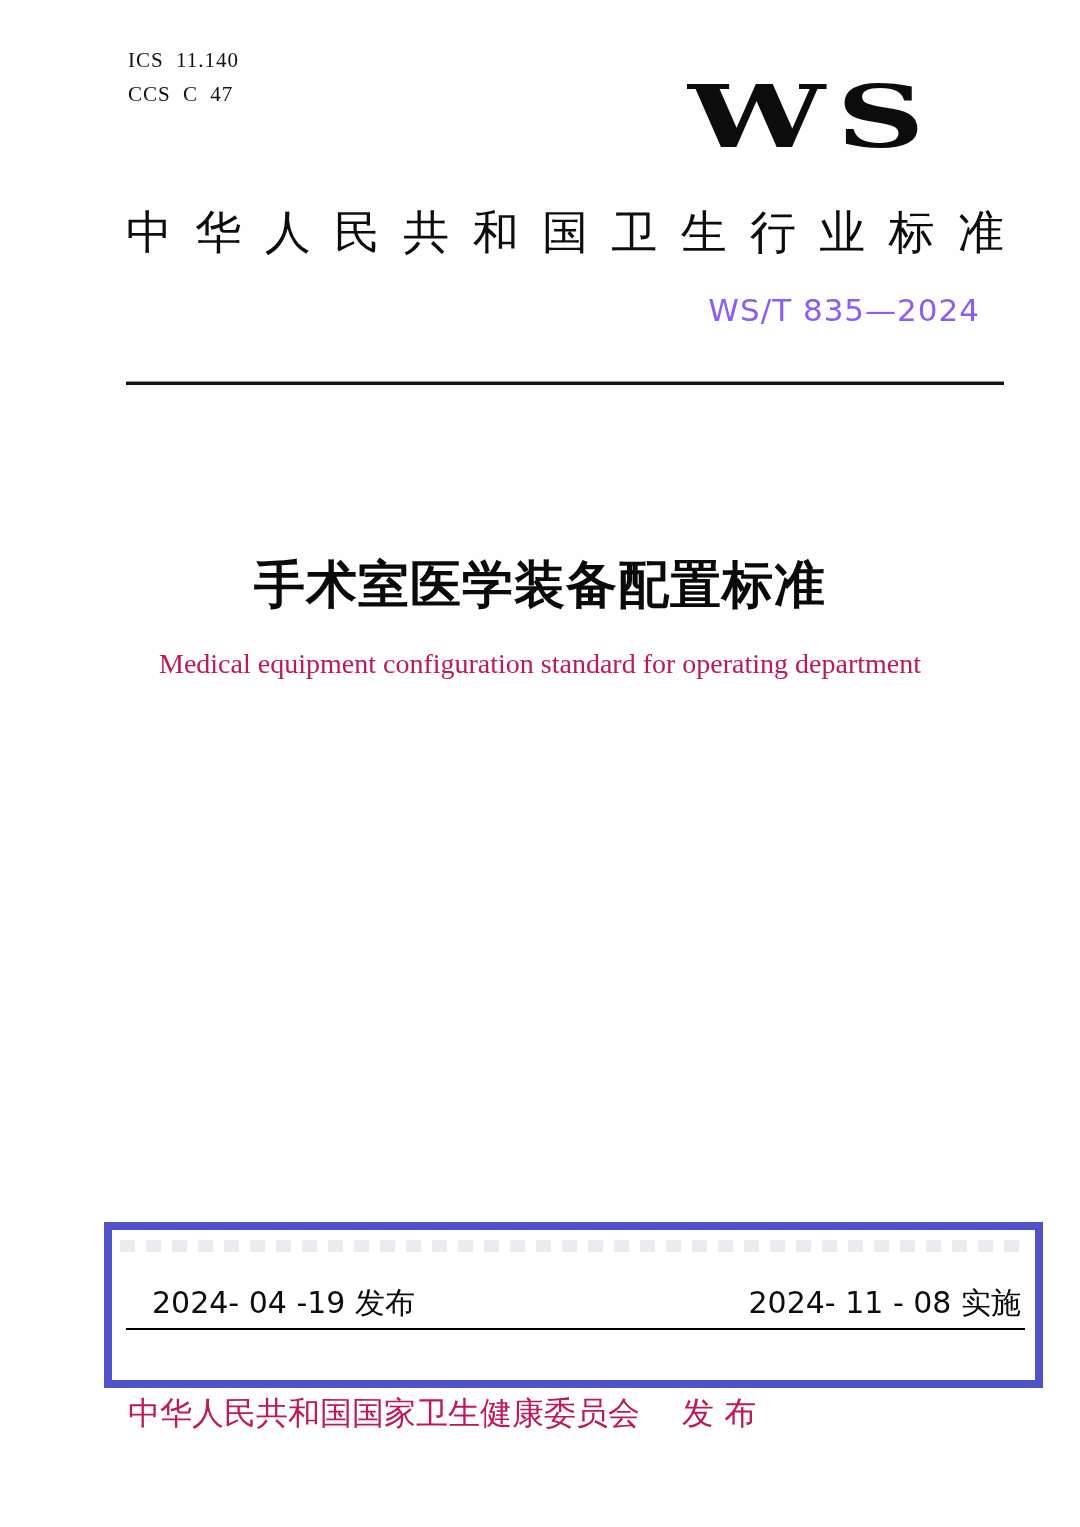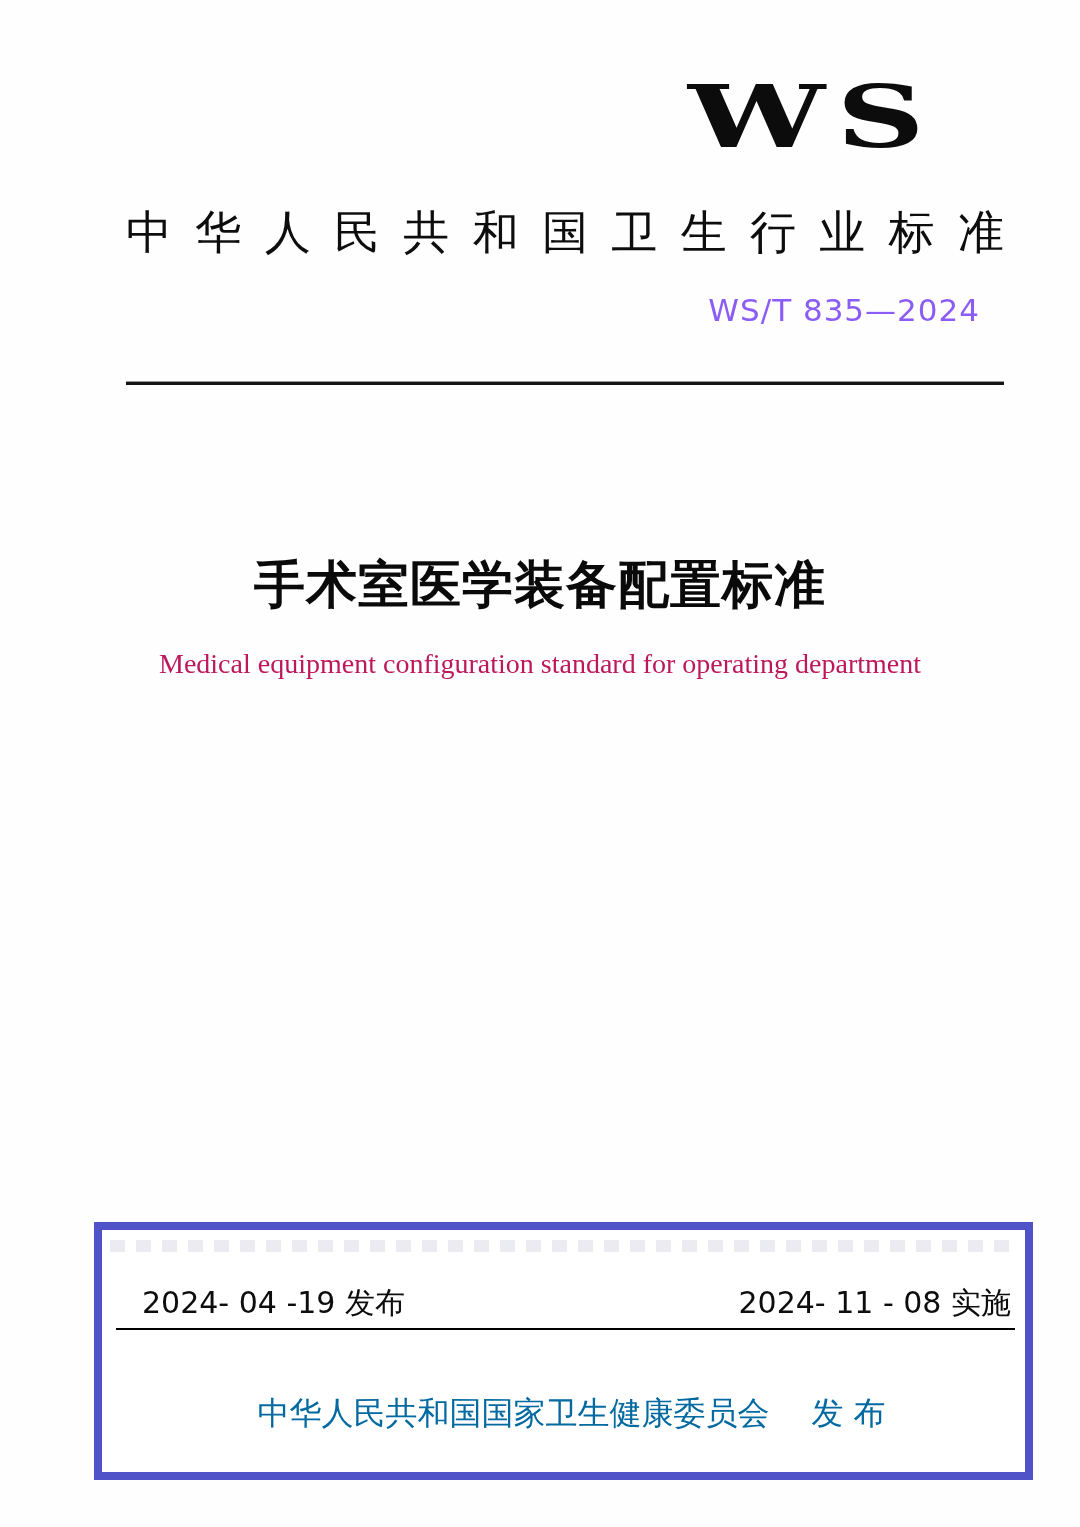--- a/index.html
+++ b/index.html
@@ -96,24 +96,24 @@
     top: 648px;
     text-align: center;
     font-size: 28px;
     font-family: "Liberation Serif", serif;
     color: #be185d;
   }
 
   
   .footer-box {
     position: absolute;
-    left: 94px;
+    left: 104px;
     top: 1222px;
     width: 939px;
-    height: 258px;
+    height: 166px;
     border: 8px solid #5052c8;
     background: #fff;
   }
   .dots-row {
     position: absolute;
     left: 8px;
     right: 8px;
     top: 10px;
     height: 12px;
     background: repeating-linear-gradient(90deg,
@@ -133,36 +133,40 @@
     line-height: 1;
     font-family: "DejaVu Sans", sans-serif;
     color: #0d0d0d;
   }
   .publisher-row {
     position: absolute;
     left: 0;
     right: 0;
     top: 166px;
     display: flex;
-    justify-content: center;
+    justify-content: flex-start;
     align-items: baseline;
     gap: 42px;
     font-size: 32px;
     line-height: 1.1;
     font-family: "DejaVu Sans", sans-serif;
     font-weight: 500;
-    color: #0369a1;
+    color: #be185d;
     padding-left: 16px;
   }
 </style>
 </head>
 <body>
 
 <div class="page">
 
+  <div class="codes">
+    <div>ICS 11.140</div>
+    <div>CCS C 47</div>
+  </div>
 
   <div class="ws-logo">WS</div>
 
   <div class="standard-category">
       <span>中</span>
       <span>华</span>
       <span>人</span>
       <span>民</span>
       <span>共</span>
       <span>和</span>

